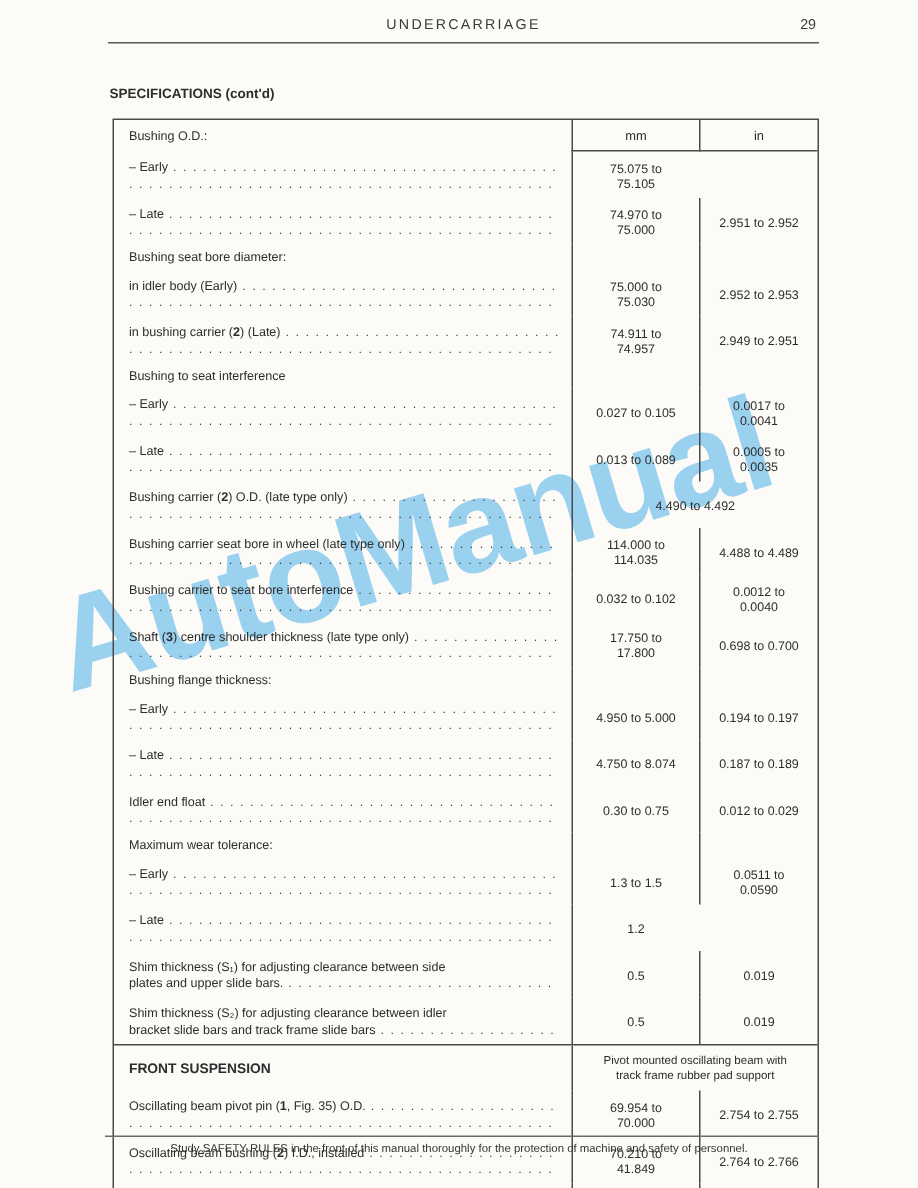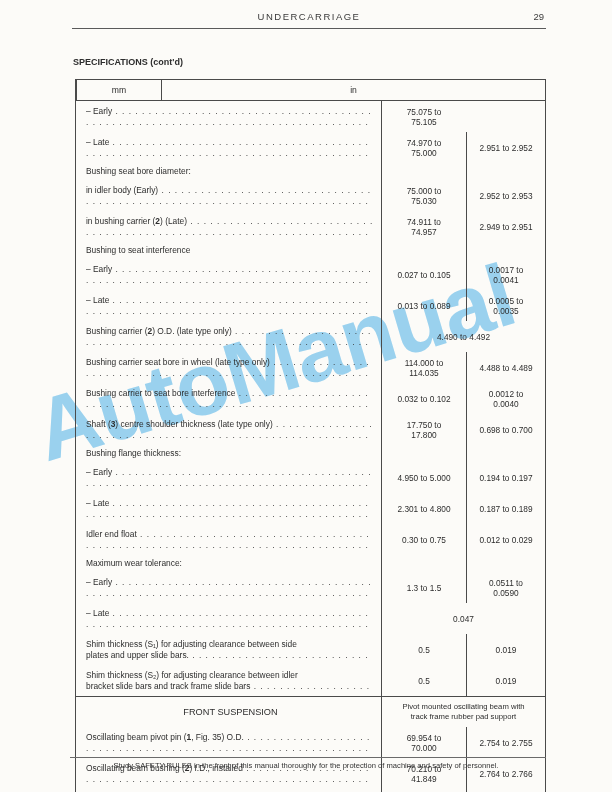--- a/index.html
+++ b/index.html
@@ -43,21 +43,21 @@
     width:100%;line-height:11px;max-height:11px;overflow:hidden;
     white-space:pre-wrap;
   }
   .cell.val{
     display:flex;align-items:center;justify-content:center;text-align:center;
     border-left:1px solid #4a4a4a;font-size:8.3px;line-height:10px;padding:0 12px;
   }
   .cell.val.mm{width:85px;}
   .cell.val.in{width:80px;flex:1;}
   .row.units .cell.val{border-bottom:1px solid #4a4a4a;font-size:8.6px;}
-  .row.section .cell.label{font-weight:normal;font-size:9.2px;text-align:center;}
+  .row.section .cell.label{font-weight:bold;font-size:9.2px;}
   .cell.note{
     flex:1;border-left:1px solid #4a4a4a;display:flex;align-items:center;
     justify-content:center;text-align:center;font-size:7.7px;line-height:10px;
     white-space:pre-line;padding:2px 4px;box-sizing:border-box;
   }
   .leader{letter-spacing:1px;color:#3c3c3c;}
   b{font-weight:bold;}
   
   .footer-rule{position:absolute;top:757px;left:70px;width:476px;border-top:1px solid #6a6a6a;}
   .footer-note{
@@ -76,20 +76,23 @@
     <div class="page-header">
       <span class="header-title">UNDERCARRIAGE</span>
       <span class="page-number">29</span>
     </div>
     <div class="header-rule"></div>
 
     <h2 class="section-title">SPECIFICATIONS (cont'd)</h2>
 
     <div class="spec-table" id="spec-table">
         <div class="row units">
+          <div class="cell label">
+            <div class="label-inner">Bushing O.D.:</div>
+          </div>
           <div class="cell val mm">mm</div>
           <div class="cell val in">in</div>
         </div>
         <div class="row data" style="min-height: 31px;">
           <div class="cell label">
             <div class="label-inner" style="max-height: 22px;">– Early<span class="leader"> . . . . . . . . . . . . . . . . . . . . . . . . . . . . . . . . . . . . . . . . . . . . . . . . . . . . . . . . . . . . . . . . . . . . . . . . . . . . . . . . . . . . . . . . . . . . . . . . . . . . . . . . . . . . . . . . . . . . . . . .</span></div>
           </div>
           <div class="cell val mm">75.075 to 75.105</div>
         </div>
         <div class="row data" style="min-height: 31px;">
@@ -179,21 +182,21 @@
           <div class="cell label">
             <div class="label-inner" style="max-height: 22px;">– Early<span class="leader"> . . . . . . . . . . . . . . . . . . . . . . . . . . . . . . . . . . . . . . . . . . . . . . . . . . . . . . . . . . . . . . . . . . . . . . . . . . . . . . . . . . . . . . . . . . . . . . . . . . . . . . . . . . . . . . . . . . . . . . . .</span></div>
           </div>
           <div class="cell val mm">4.950 to 5.000</div>
           <div class="cell val in">0.194 to 0.197</div>
         </div>
         <div class="row data" style="min-height: 31px;">
           <div class="cell label">
             <div class="label-inner" style="max-height: 22px;">– Late<span class="leader"> . . . . . . . . . . . . . . . . . . . . . . . . . . . . . . . . . . . . . . . . . . . . . . . . . . . . . . . . . . . . . . . . . . . . . . . . . . . . . . . . . . . . . . . . . . . . . . . . . . . . . . . . . . . . . . . . . . . . . . . .</span></div>
           </div>
-          <div class="cell val mm">2.301 to 4.800</div>
+          <div class="cell val mm">4.750 to 8.074</div>
           <div class="cell val in">0.187 to 0.189</div>
         </div>
         <div class="row data" style="min-height: 31px;">
           <div class="cell label">
             <div class="label-inner" style="max-height: 22px;">Idler end float<span class="leader"> . . . . . . . . . . . . . . . . . . . . . . . . . . . . . . . . . . . . . . . . . . . . . . . . . . . . . . . . . . . . . . . . . . . . . . . . . . . . . . . . . . . . . . . . . . . . . . . . . . . . . . . . . . . . . . . . . . . . . . . .</span></div>
           </div>
           <div class="cell val mm">0.30 to 0.75</div>
           <div class="cell val in">0.012 to 0.029</div>
         </div>
         <div class="row group">
@@ -207,21 +210,21 @@
           <div class="cell label">
             <div class="label-inner" style="max-height: 22px;">– Early<span class="leader"> . . . . . . . . . . . . . . . . . . . . . . . . . . . . . . . . . . . . . . . . . . . . . . . . . . . . . . . . . . . . . . . . . . . . . . . . . . . . . . . . . . . . . . . . . . . . . . . . . . . . . . . . . . . . . . . . . . . . . . . .</span></div>
           </div>
           <div class="cell val mm">1.3 to 1.5</div>
           <div class="cell val in">0.0511 to 0.0590</div>
         </div>
         <div class="row data" style="min-height: 31px;">
           <div class="cell label">
             <div class="label-inner" style="max-height: 22px;">– Late<span class="leader"> . . . . . . . . . . . . . . . . . . . . . . . . . . . . . . . . . . . . . . . . . . . . . . . . . . . . . . . . . . . . . . . . . . . . . . . . . . . . . . . . . . . . . . . . . . . . . . . . . . . . . . . . . . . . . . . . . . . . . . . .</span></div>
           </div>
-          <div class="cell val in">0.047</div>
+          <div class="cell val mm">1.2</div>
         </div>
         <div class="row data" style="min-height: 31px;">
           <div class="cell label">
             <div class="label-inner" style="max-height: 22px;">Shim thickness (S₁) for adjusting clearance between side
 plates and upper slide bars.<span class="leader"> . . . . . . . . . . . . . . . . . . . . . . . . . . . . . . . . . . . . . . . . . . . . . . . . . . . . . . . . . . . . . . . . . . . . . . . . . . . . . . . . . . . . . . . . . . . . . . . . . . . . . . . . . . . . . . . . . . . . . . . .</span></div>
           </div>
           <div class="cell val mm">0.5</div>
           <div class="cell val in">0.019</div>
         </div>
         <div class="row data" style="min-height: 31px;">

